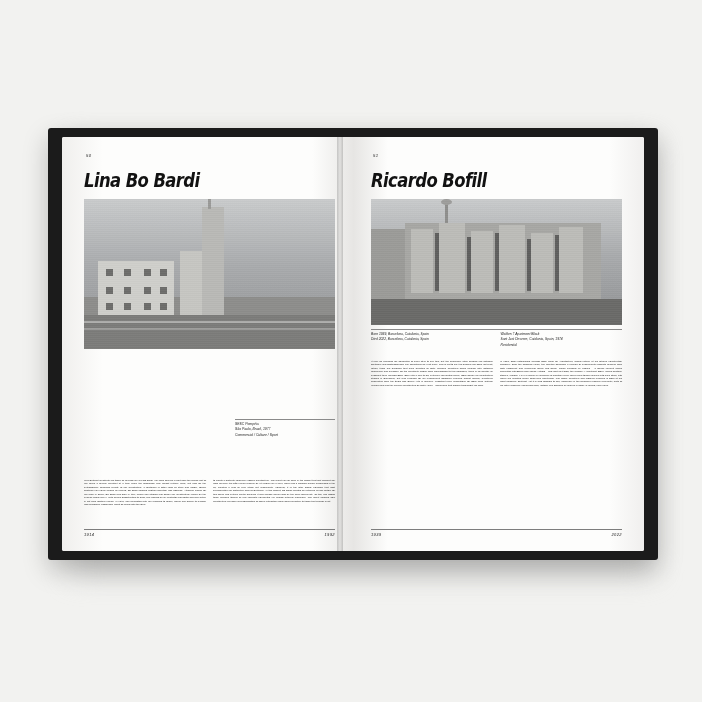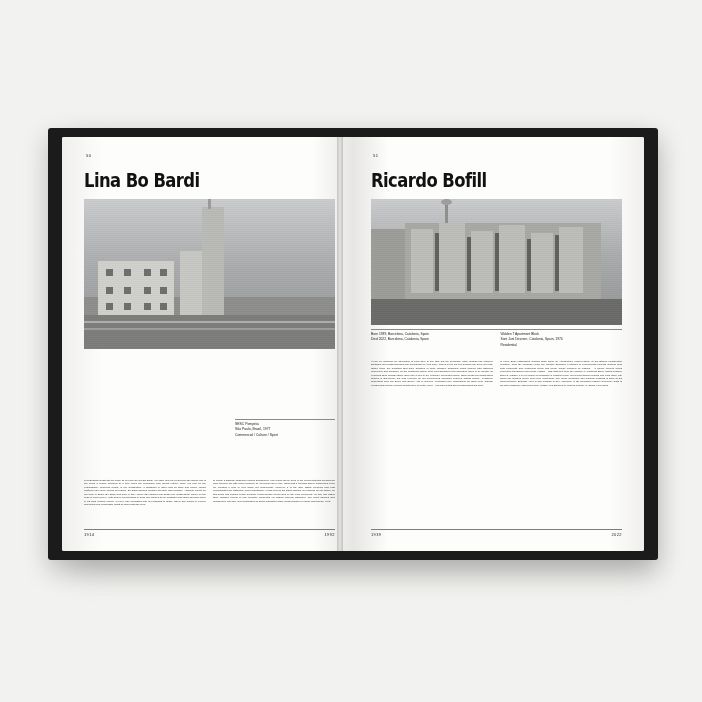--- a/index.html
+++ b/index.html
@@ -2,21 +2,21 @@
 <html><head>
 <meta charset="utf-8">
 <style>
   html,body{margin:0;padding:0;}
   body{
     width:702px;height:702px;
     background:#f2f2f0;
     font-family:"Liberation Sans", sans-serif;
     overflow:hidden;
   }
-  .scene{position:relative;width:702px;height:702px;}
+  .scene{position:relative;width:702px;height:702px;font-style:italic;}
 
   
   .book{
     position:absolute;
     left:48px;top:128px;
     width:610px;height:440px;
   }
   .book-shadow{
     position:absolute;
     left:24px;top:16px;

